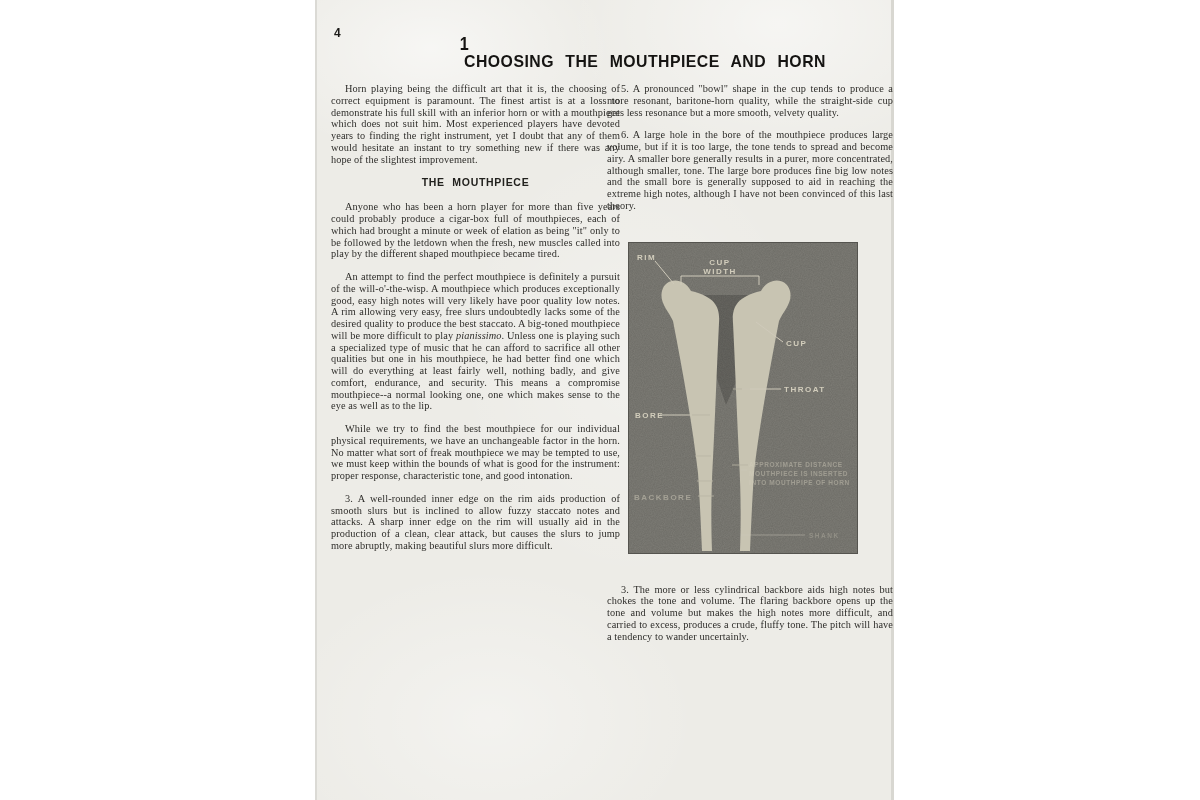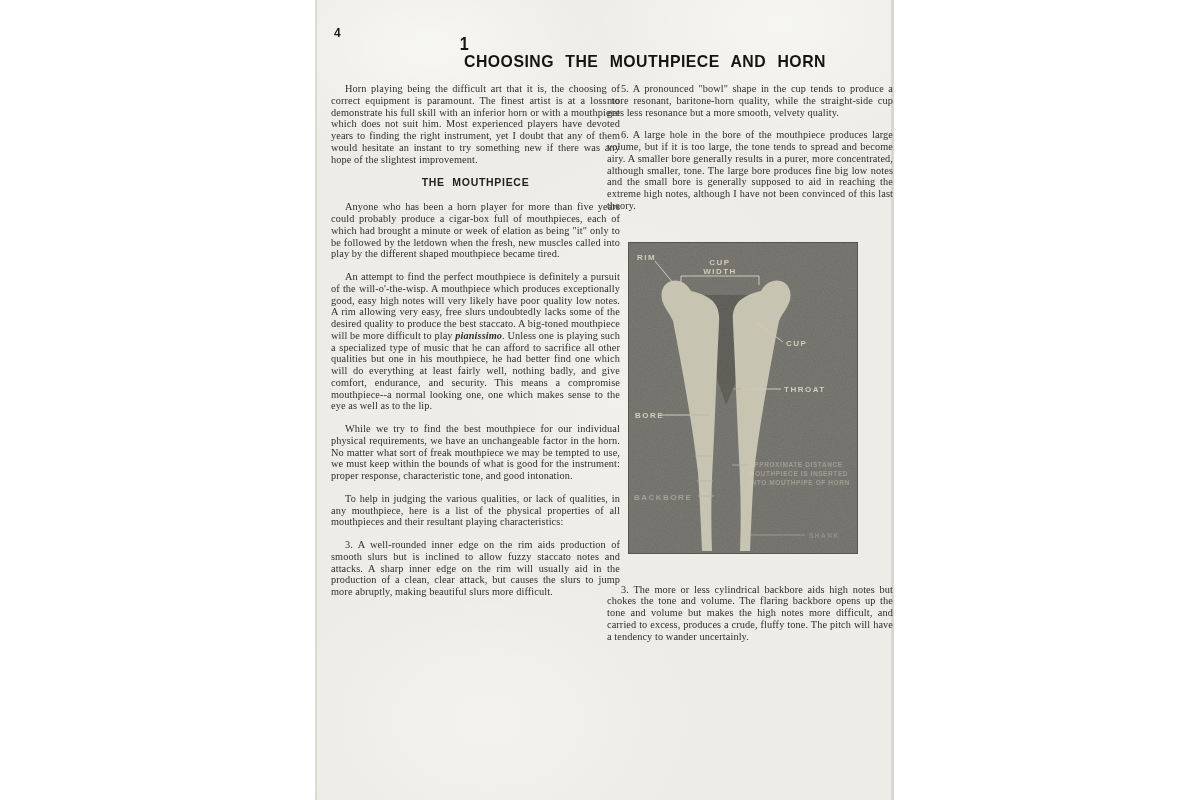--- a/index.html
+++ b/index.html
@@ -21,42 +21,41 @@
     font:bold 17px "Liberation Sans",sans-serif;color:#151412;letter-spacing:.5px;word-spacing:7px;transform:scaleX(.93);}
   .col{position:absolute;top:83px;}
   .col.left{left:16px;width:289px;}
   .col.right{left:292px;width:286px;}
   .col p{margin:0 0 11px 0;font-size:10.3px;line-height:11.75px;text-align:justify;color:var(--ink);
     letter-spacing:.1px;}
   .col p.indent{text-indent:14px;}
   .section-heading{margin:3px 0 13px 0;text-align:center;font:bold 10.5px "Liberation Sans",sans-serif;
     color:#22211e;letter-spacing:.7px;word-spacing:4px;}
   .u{}
-  .it{font-style:italic;font-weight:700;}
+  .it{font-style:italic;font-weight:400;}
   figure.photo{margin:30px 0 30px 21px;width:228px;height:310px;background:var(--photo_bg);
     border:1px solid #55544f;box-shadow:inset 0 0 20px rgba(0,0,0,.28);position:relative;}
   figure.photo svg{display:block;}
 </style>
 </head>
 <body>
 
 <div class="canvas">
   <div class="page">
 
     <div class="page-number">4</div>
     <div class="chapter-number">1</div>
     <h1 class="chapter-title">CHOOSING THE MOUTHPIECE AND HORN</h1>
 
     <div class="col left">
       <p class="indent">Horn playing being the difficult art that it is, the choosing of correct equipment is paramount.  The finest artist is at a loss to demonstrate his full skill with an inferior horn or with a mouthpiece which does not suit him.  Most experienced players have devoted years to finding the right instrument, yet I doubt that any of them would hesitate an instant to try something new if there was any hope of the slightest improvement.</p>
       <h2 class="section-heading">THE MOUTHPIECE</h2>
       <p class="indent">Anyone who has been a horn player for more than five years could probably produce a cigar-box full of mouthpieces, each of which had brought a minute or week of elation as being "it" only to be followed by the letdown when the fresh, new muscles called into play by the different shaped mouthpiece became tired.</p>
       <p class="indent"><span>An attempt to find the </span><span class="u">perfect</span><span> mouthpiece is definitely a pursuit of the will-o'-the-wisp.  A mouthpiece which produces exceptionally good, easy high notes will very likely have poor quality low notes. A rim allowing very easy, free slurs undoubtedly lacks some of the desired quality to produce the best staccato.  A big-toned mouthpiece will be more difficult to play </span><span class="it">pianissimo</span><span>. Unless one is playing such a specialized type of music that he can afford to sacrifice all other qualities but one in his mouthpiece, he had better find one which will do everything at least fairly well, nothing badly, and give comfort, endurance, and security.  This means a compromise mouthpiece--a normal looking one, one which makes sense to the eye as well as to the lip.</span></p>
       <p class="indent">While we try to find the best mouthpiece for our individual physical requirements, we have an unchangeable factor in the horn.  No matter what sort of freak mouthpiece we may be tempted to use, we must keep within the bounds of what is good for the instrument: proper response, characteristic tone, and good intonation.</p>
-      <p class="indent">To help in judging the various qualities, or lack of qualities, in any mouthpiece, here is a list of the physical properties of all mouthpieces and their resultant playing characteristics:</p>
       <p class="indent">3.  A well-rounded inner edge on the rim aids production of smooth slurs but is inclined to allow fuzzy staccato notes and attacks.  A sharp inner edge on the rim will usually aid in the production of a clean, clear attack, but causes the slurs to jump more abruptly, making beautiful slurs more difficult.</p>
     </div>
 
     <div class="col right">
       <p class="indent">5.  A pronounced "bowl" shape in the cup tends to produce a more resonant, baritone-horn quality, while the straight-side cup gets less resonance but a more smooth, velvety quality.</p>
       <p class="indent">6.  A large hole in the bore of the mouthpiece produces large volume, but if it is too large, the tone tends to spread and become airy.  A smaller bore generally results in a purer, more concentrated, although smaller, tone.  The large bore produces fine big low notes and the small bore is generally supposed to aid in reaching the extreme high notes, although I have not been convinced of this last theory.</p>
 
       <figure class="photo">
         <svg width="228" height="310" viewBox="0 0 228 310">
           <defs>

